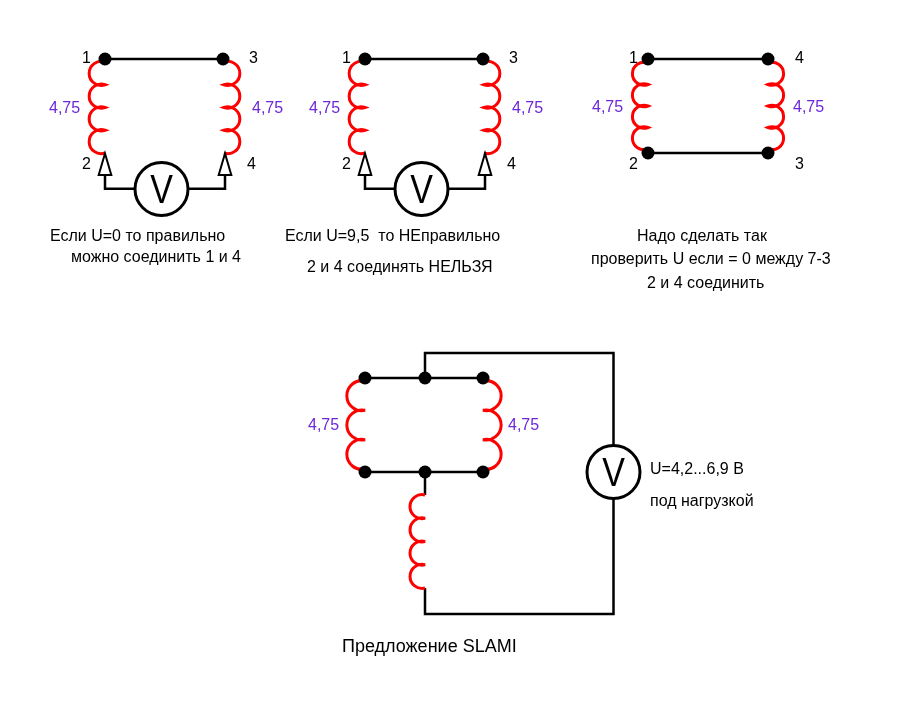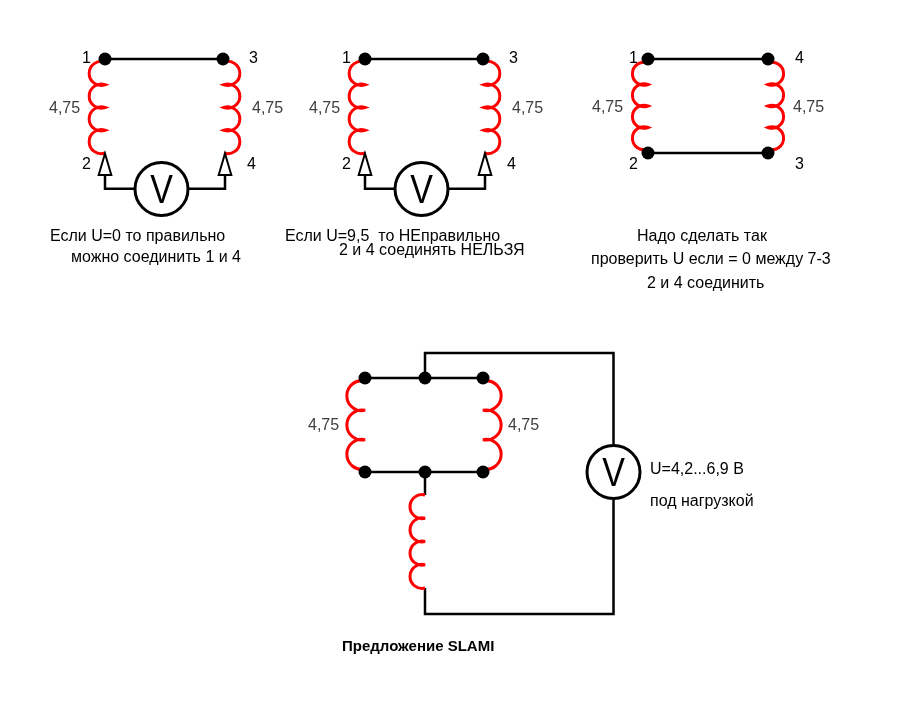--- a/index.html
+++ b/index.html
@@ -1,23 +1,23 @@
 <!DOCTYPE html>
 <html><head>
 <meta charset="utf-8">
 <style>
   html,body{margin:0;padding:0;background:#ffffff;}
   #page{position:relative;width:921px;height:706px;background:#ffffff;overflow:hidden;
         font-family:"Liberation Sans",sans-serif;color:#000000;}
   #schematic{position:absolute;left:0;top:0;}
   .txt{position:absolute;font-size:16px;line-height:20px;white-space:pre;color:#000000;}
-  .red{color:#404040;text-align:right;}
+  .red{color:#6d28d9;text-align:right;}
   .vmeter{position:absolute;width:31px;height:36px;display:flex;align-items:center;justify-content:center;
           font-size:40px;font-weight:400;transform:scaleX(.85);}
-  .caption-big{font-size:15px;line-height:22px;font-weight:bold;}
+  .caption-big{font-size:18px;line-height:22px;}
 </style>
 </head>
 <body>
 
 <div id="page">
 
   <svg id="schematic" width="921" height="706" viewBox="0 0 921 706">
 
     <g fill="none" stroke="#000000" stroke-width="2.5">
       <path d="M105 59 H223"></path>
@@ -86,21 +86,21 @@
   <span class="txt" style="left:71px;top:247px;">можно соединить 1 и 4</span>
 
   <span class="txt" style="left:342px;top:48px;">1</span>
   <span class="txt" style="left:509px;top:48px;">3</span>
   <span class="txt" style="left:342px;top:154px;">2</span>
   <span class="txt" style="left:507px;top:154px;">4</span>
   <span class="txt red" style="left:309px;top:98px;">4,75</span>
   <span class="txt red" style="left:512px;top:98px;">4,75</span>
   <span class="vmeter" style="left:406px;top:171px;">V</span>
   <span class="txt" style="left:285px;top:226px;">Если U=9,5  то НЕправильно</span>
-  <span class="txt" style="left:307px;top:240px;margin-left:32px;">2 и 4 соединять НЕЛЬЗЯ</span>
+  <span class="txt" style="left:307px;top:257px;">2 и 4 соединять НЕЛЬЗЯ</span>
 
   <span class="txt" style="left:629px;top:48px;">1</span>
   <span class="txt" style="left:795px;top:48px;">4</span>
   <span class="txt" style="left:629px;top:154px;">2</span>
   <span class="txt" style="left:795px;top:154px;">3</span>
   <span class="txt red" style="left:592px;top:97px;">4,75</span>
   <span class="txt red" style="left:793px;top:97px;">4,75</span>
   <span class="txt" style="left:637px;top:226px;">Надо сделать так</span>
   <span class="txt" style="left:591px;top:249px;">проверить U если = 0 между 7-3</span>
   <span class="txt" style="left:647px;top:273px;">2 и 4 соединить</span>

